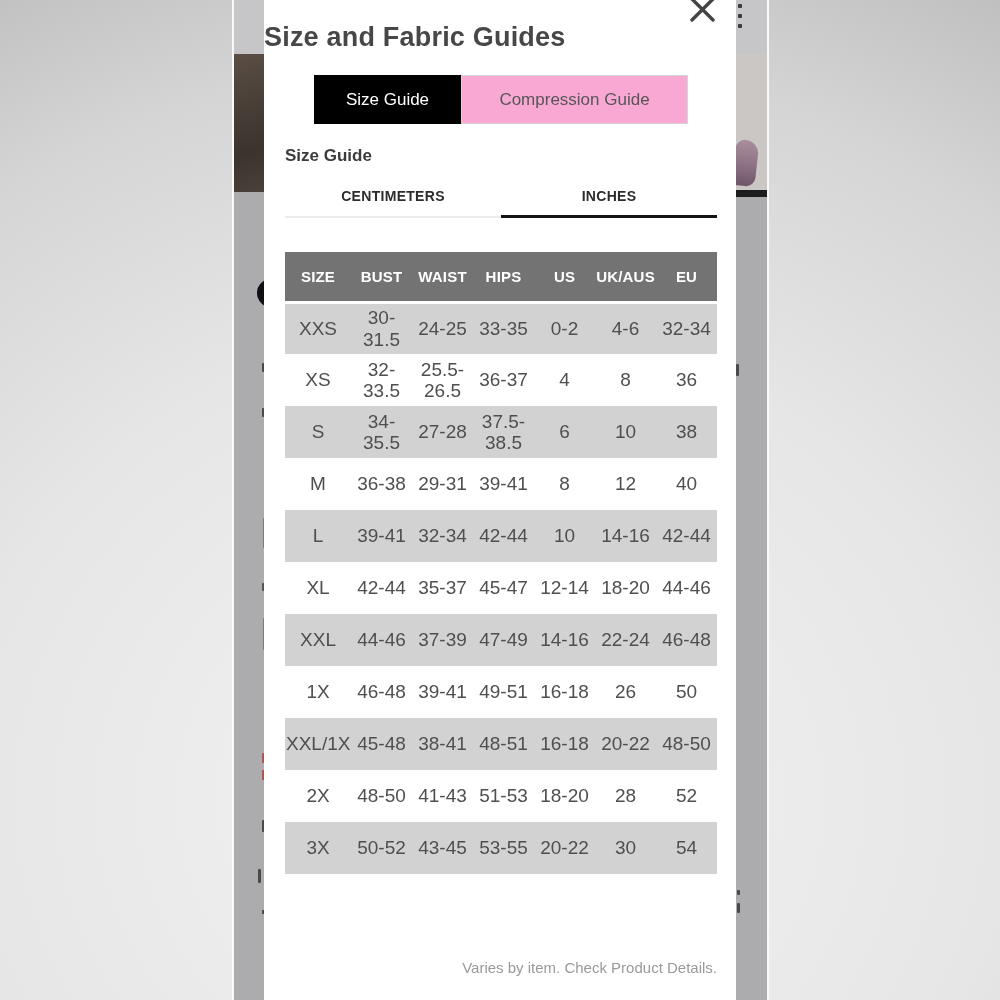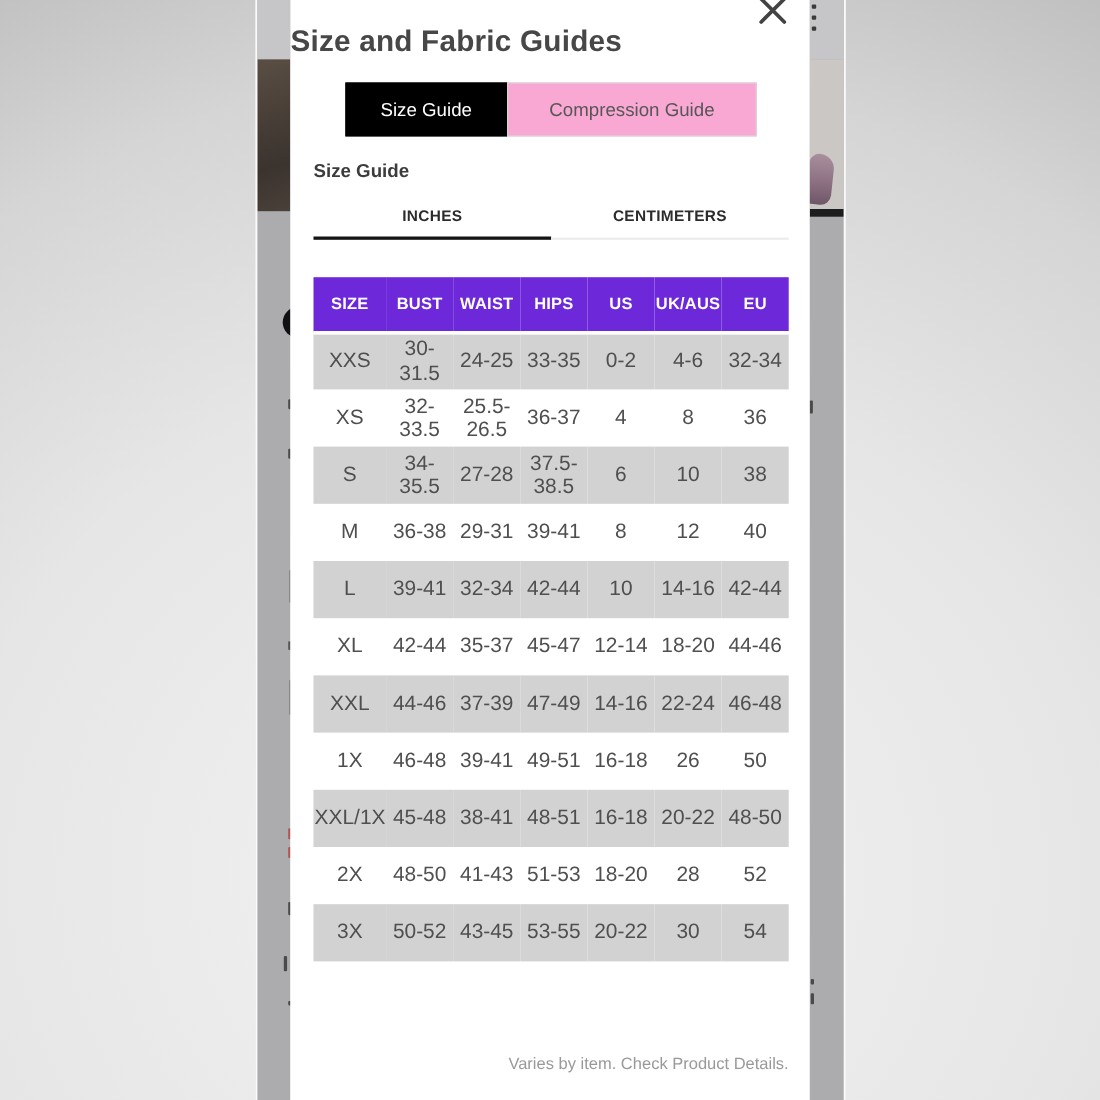--- a/index.html
+++ b/index.html
@@ -71,21 +71,21 @@
   }
   .utab.active { border-bottom:3px solid #141414; }
 
   
   .size-table {
     position:absolute; top:252px; left:21px; width:432px;
     border-collapse:collapse; table-layout:fixed;
   }
   .size-table col.c-size { width:66px; }
   .size-table th {
-    background:#6d28d9; color:#ffffff; height:50px;
+    background:#737373; color:#ffffff; height:50px;
     font-size:15px; font-weight:bold; text-align:center; letter-spacing:0.2px;
   }
   .size-table thead tr { border-bottom:3px solid #ffffff; }
   .size-table td {
     height:52px; text-align:center; vertical-align:middle;
     font-size:19px; color:#4f4f4f; line-height:1.12; padding:0 1px;
   }
   .size-table tr.shade td { background:#d2d2d2; }
   .footer-note {
     position:absolute; top:946px; left:21px; width:432px;
@@ -139,22 +139,22 @@
   <div class="modal-title">Size and Fabric Guides</div>
 
   <div class="guide-tabs">
     <div class="gtab gtab-size active">Size Guide</div>
     <div class="gtab gtab-comp">Compression Guide</div>
   </div>
 
   <div class="section-heading">Size Guide</div>
 
   <div class="unit-tabs">
+    <div class="utab">CENTIMETERS</div>
     <div class="utab active">INCHES</div>
-    <div class="utab">CENTIMETERS</div>
   </div>
 
   <table class="size-table">
     <colgroup>
       <col class="c-size">
         <col>
         <col>
         <col>
         <col>
         <col>

